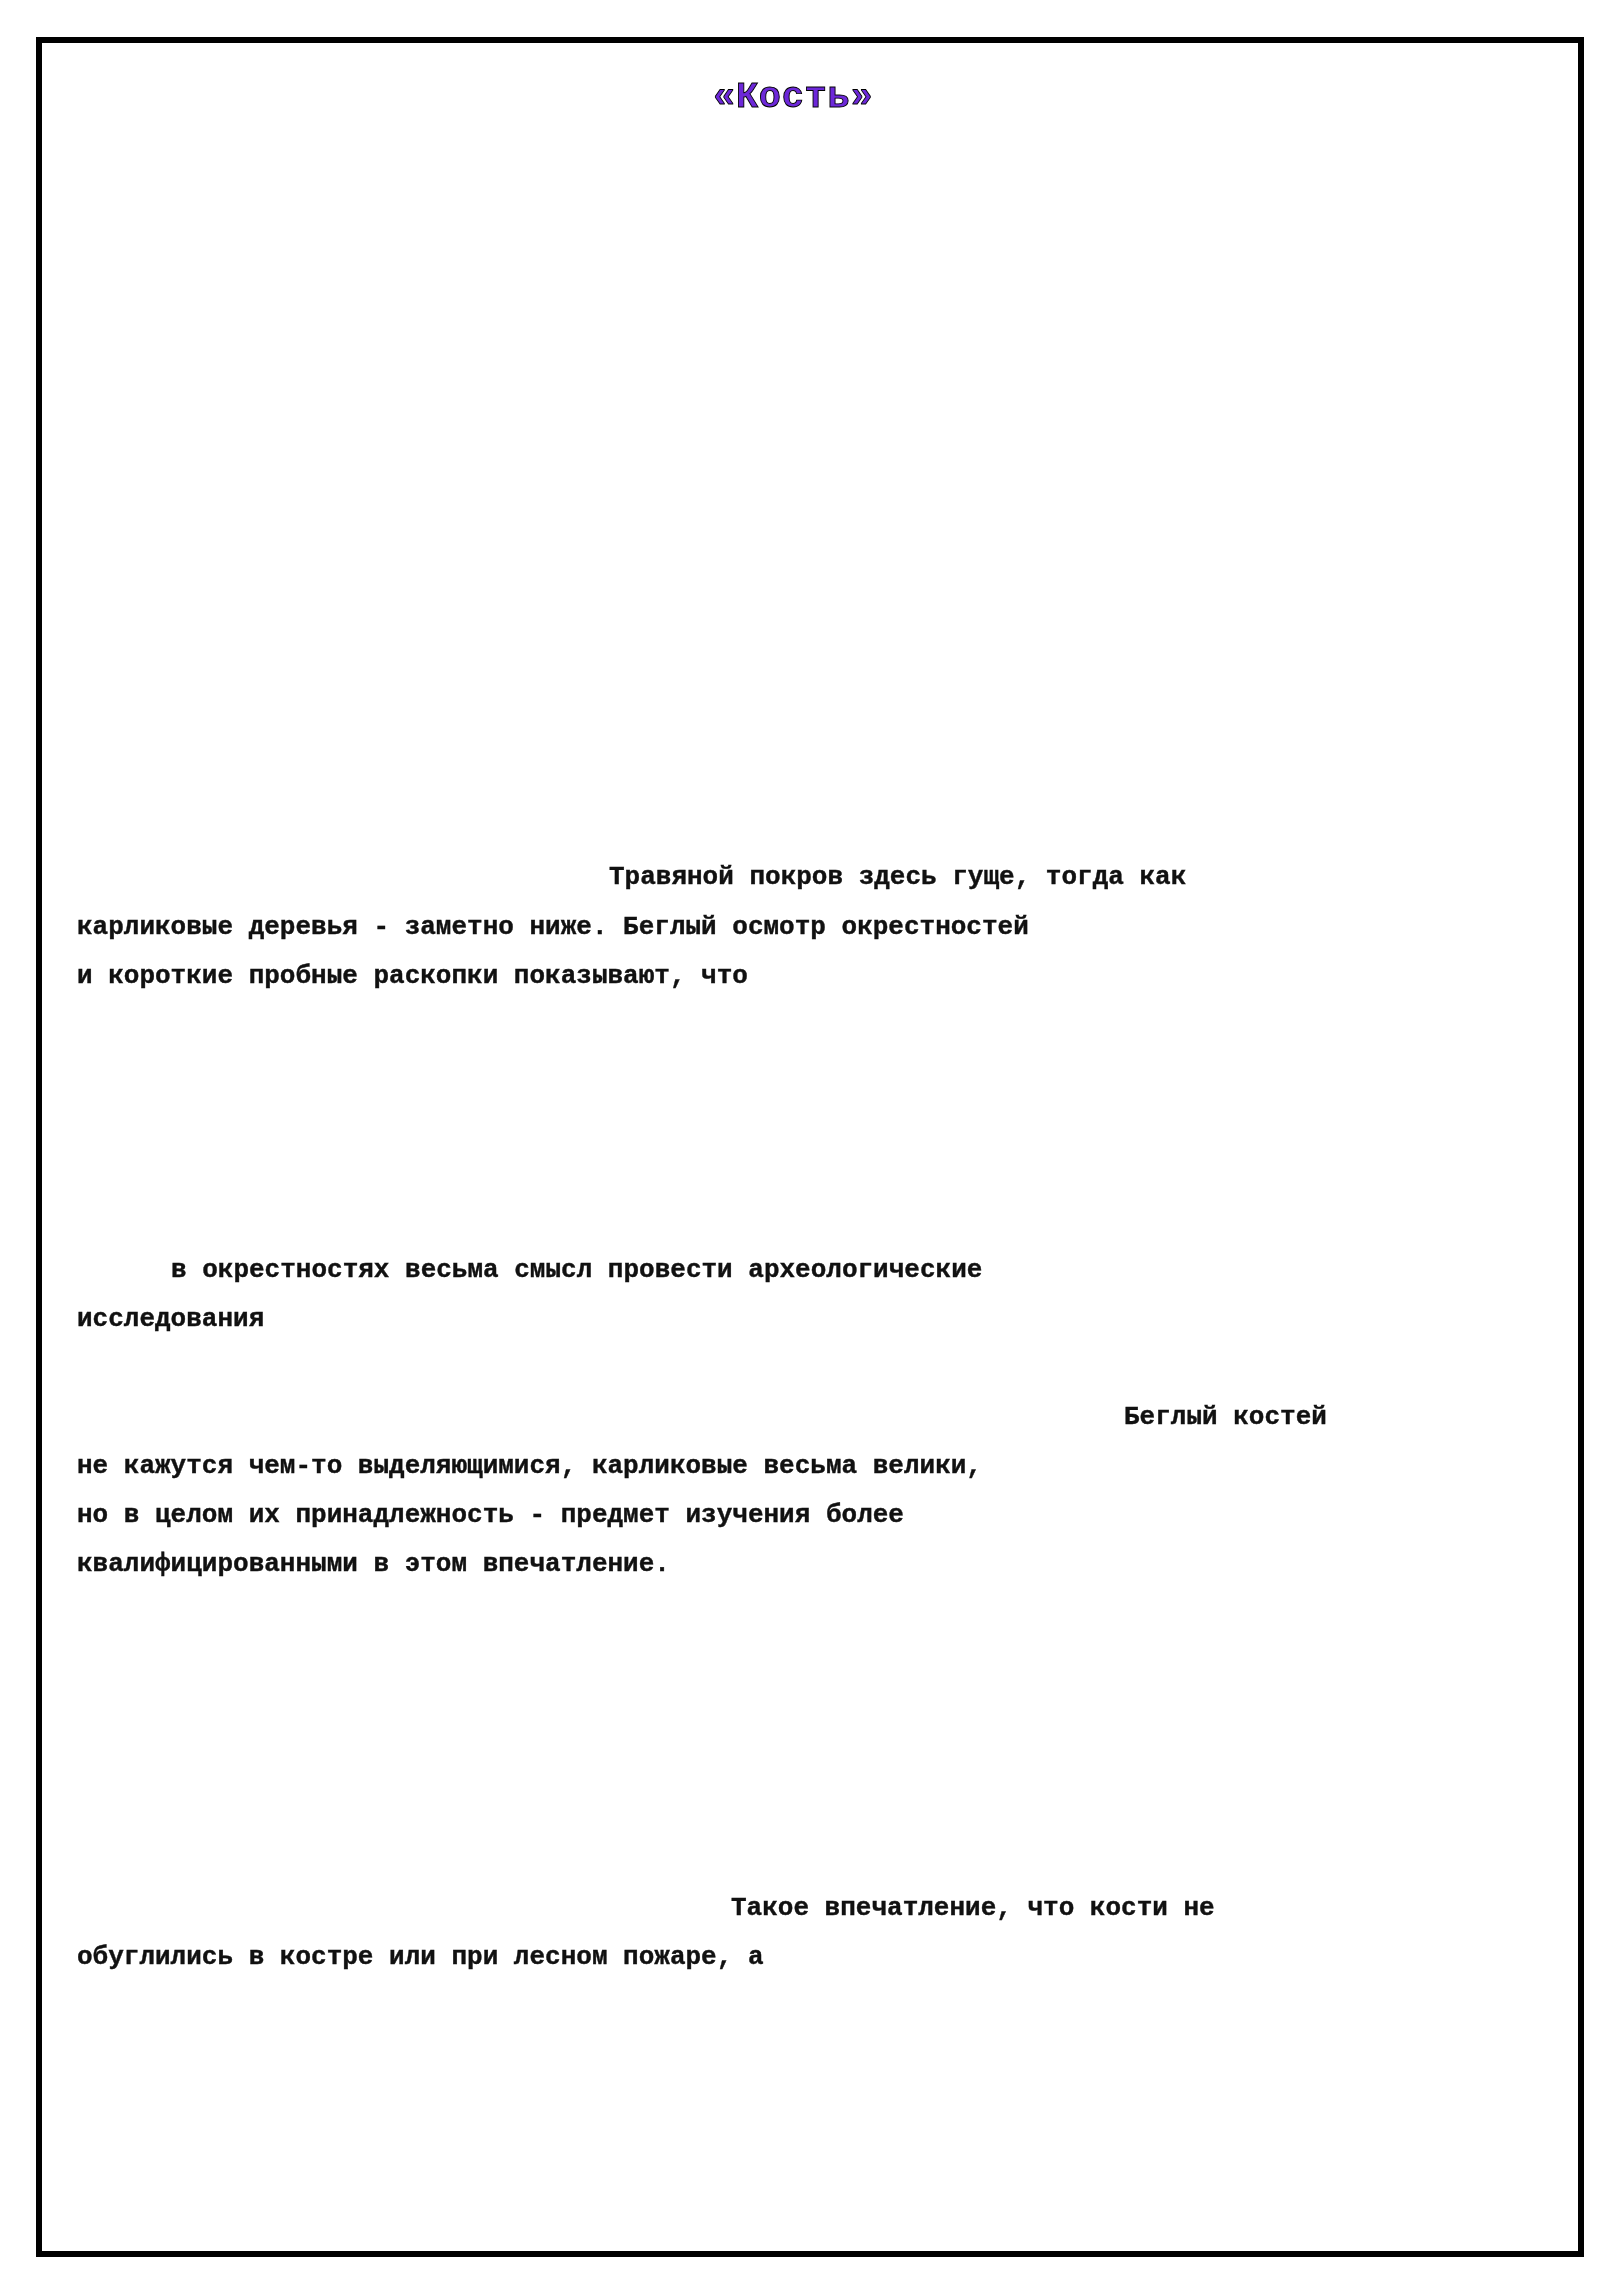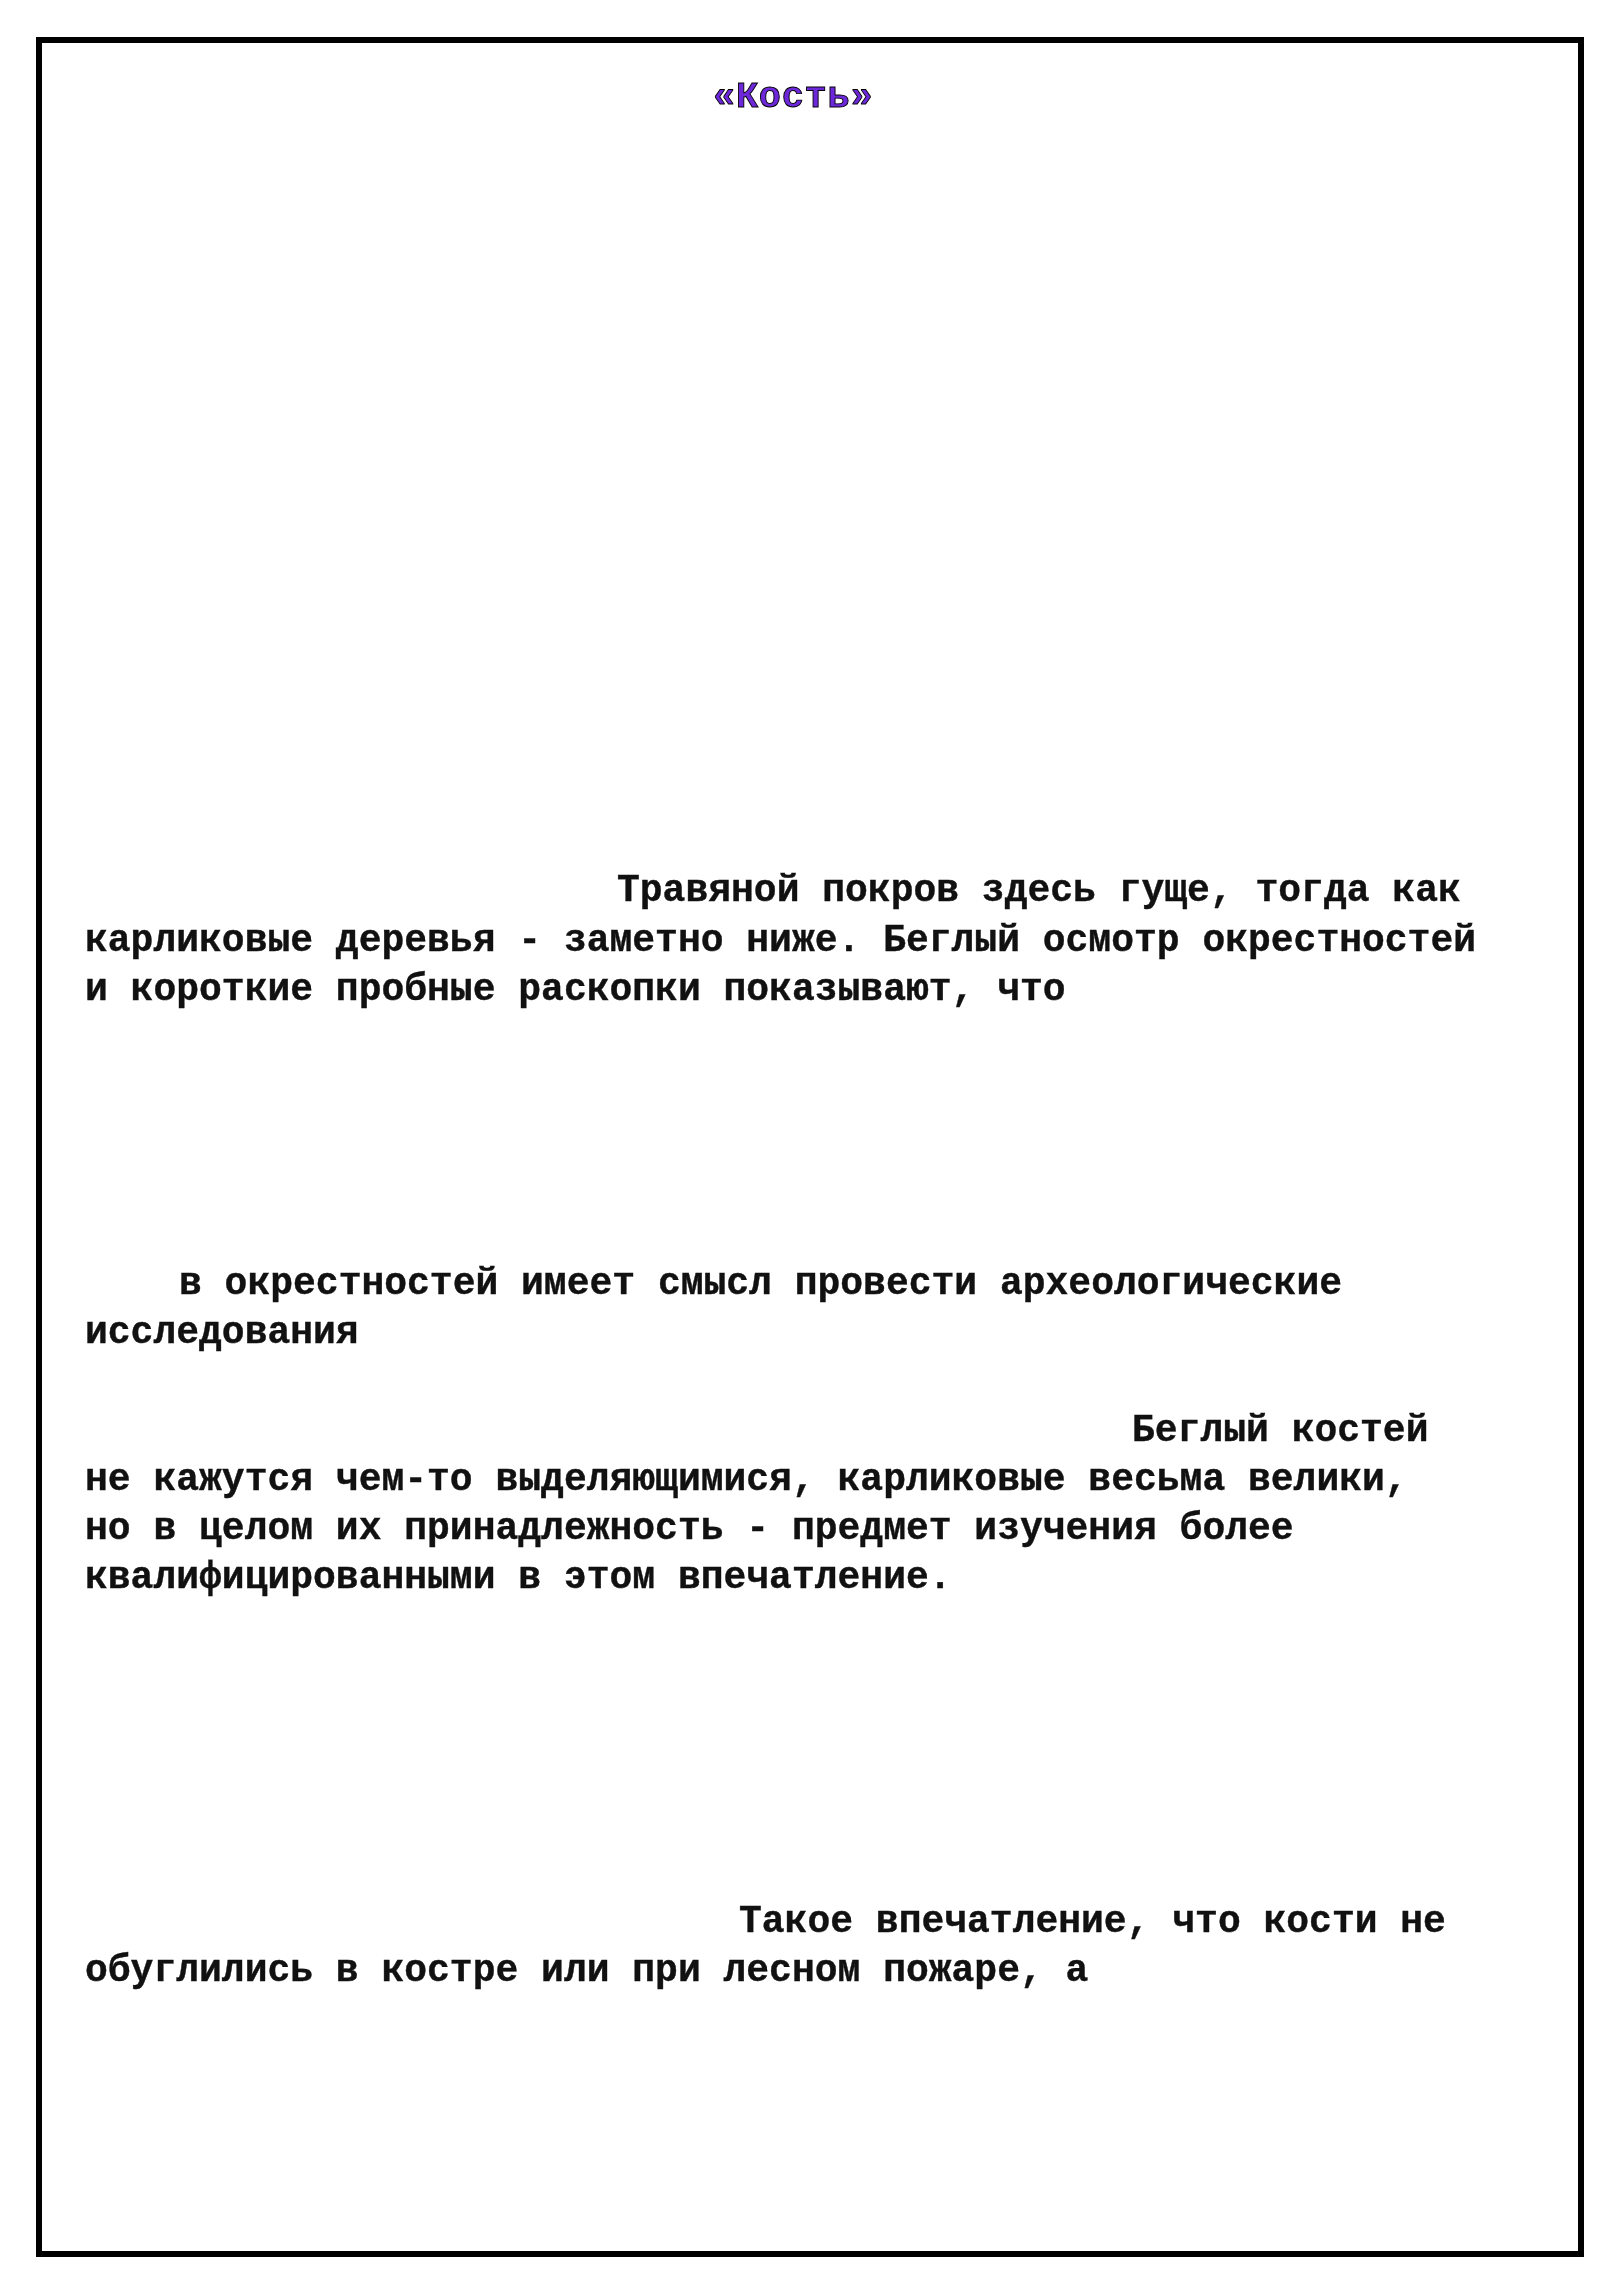--- a/index.html
+++ b/index.html
@@ -17,24 +17,24 @@
       position: absolute;
       left: 36px;
       top: 37px;
       width: 1536px;
       height: 2208px;
       border: 6.5px solid #000000;
       background: #ffffff;
     }
     .line {
       position: absolute;
-      margin: 8px;
+      margin: 0;
       white-space: pre;
       font-family: "Liberation Mono", "DejaVu Sans Mono", monospace;
-      font-size: 38px;
+      font-size: 26px;
       line-height: 1;
       color: #111111;
       font-weight: bold;
       letter-spacing: 0px;
       -webkit-text-stroke: 0.4px #111111;
     }
     .title {
       position: absolute;
       margin: 0;
       white-space: pre;
@@ -56,21 +56,21 @@
 
 <h1 class="title">«Кость»</h1>
 
 <div>
   <p class="line" style="left:609px; top:864px;">Травяной покров здесь гуще, тогда как</p>
   <p class="line" style="left:77px; top:914px;">карликовые деревья - заметно ниже. Беглый осмотр окрестностей</p>
   <p class="line" style="left:77px; top:963px;">и короткие пробные раскопки показывают, что</p>
 </div>
 
 <div>
-  <p class="line" style="left:171px; top:1257px;">в окрестностей имеет смысл провести археологические</p>
+  <p class="line" style="left:171px; top:1257px;">в окрестностях весьма смысл провести археологические</p>
   <p class="line" style="left:77px; top:1306px;">исследования</p>
 </div>
 
 <div>
   <p class="line" style="left:1124px; top:1404px;">Беглый костей</p>
   <p class="line" style="left:77px; top:1453px;">не кажутся чем-то выделяющимися, карликовые весьма велики,</p>
   <p class="line" style="left:77px; top:1502px;">но в целом их принадлежность - предмет изучения более</p>
   <p class="line" style="left:77px; top:1551px;">квалифицированными в этом впечатление.</p>
 </div>
 

